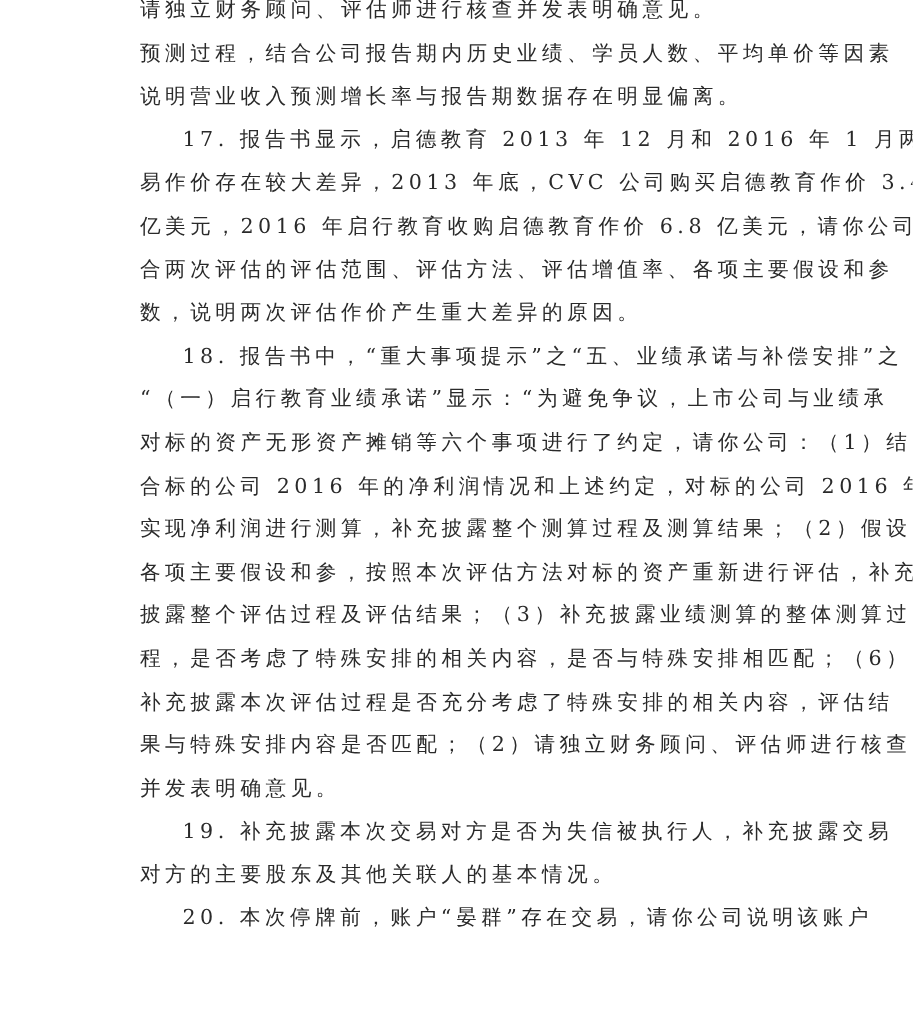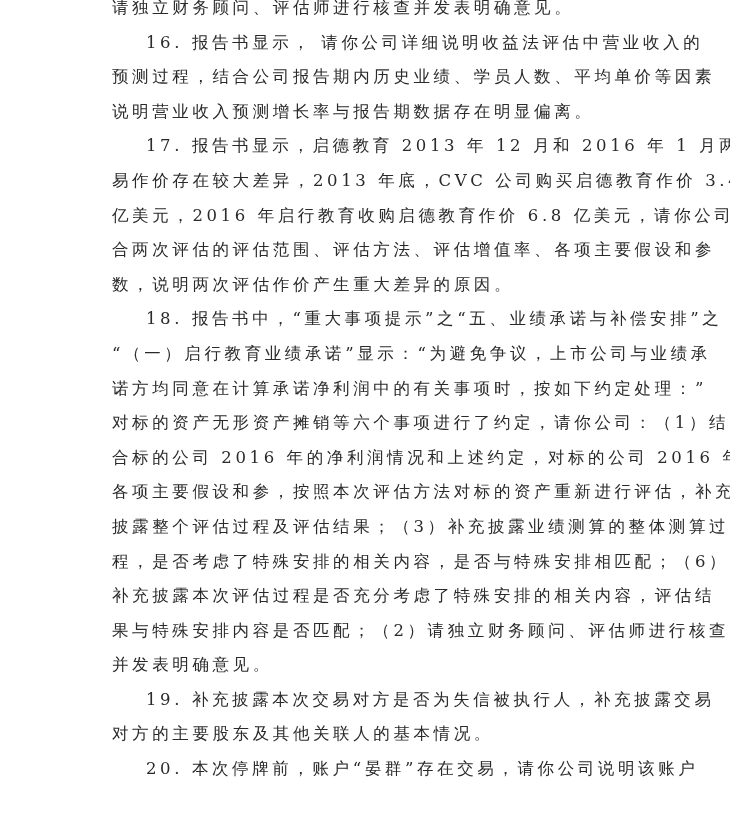--- a/index.html
+++ b/index.html
@@ -16,39 +16,38 @@
 </style>
 </head>
 <body>
 
 <div class="page">
   <p class="p">
     <span class="line">请独立财务顾问、评估师进行核查并发表明确意见。</span>
   </p>
 
   <p class="p">
-    <span class="line" style="padding-left:34px">16. 报告书显示， 请你公司详细说明收益法评估中营业收入的</span>
     <span class="line">预测过程，结合公司报告期内历史业绩、学员人数、平均单价等因素</span>
     <span class="line">说明营业收入预测增长率与报告期数据存在明显偏离。</span>
   </p>
 
   <p class="p">
     <span class="line" style="padding-left:34px">17. 报告书显示，启德教育 2013 年 12 月和 2016 年 1 月两次交</span>
     <span class="line">易作价存在较大差异，2013 年底，CVC 公司购买启德教育作价 3.4</span>
     <span class="line">亿美元，2016 年启行教育收购启德教育作价 6.8 亿美元，请你公司结</span>
     <span class="line">合两次评估的评估范围、评估方法、评估增值率、各项主要假设和参</span>
     <span class="line">数，说明两次评估作价产生重大差异的原因。</span>
   </p>
 
   <p class="p">
     <span class="line" style="padding-left:34px">18. 报告书中，“重大事项提示”之“五、业绩承诺与补偿安排”之</span>
     <span class="line">“（一）启行教育业绩承诺”显示：“为避免争议，上市公司与业绩承</span>
-    <span class="line">诺方均同意在计算承诺净利润中的有关事项时，按如下约定处理：”</span>
     <span class="line">对标的资产无形资产摊销等六个事项进行了约定，请你公司：（1）结</span>
     <span class="line">合标的公司 2016 年的净利润情况和上述约定，对标的公司 2016 年的</span>
+    <span class="line">实现净利润进行测算，补充披露整个测算过程及测算结果；（2）假设</span>
     <span class="line">各项主要假设和参，按照本次评估方法对标的资产重新进行评估，补充</span>
     <span class="line">披露整个评估过程及评估结果；（3）补充披露业绩测算的整体测算过</span>
     <span class="line">程，是否考虑了特殊安排的相关内容，是否与特殊安排相匹配；（6）</span>
     <span class="line">补充披露本次评估过程是否充分考虑了特殊安排的相关内容，评估结</span>
     <span class="line">果与特殊安排内容是否匹配；（2）请独立财务顾问、评估师进行核查</span>
     <span class="line">并发表明确意见。</span>
   </p>
 
   <p class="p">
     <span class="line" style="padding-left:34px">19. 补充披露本次交易对方是否为失信被执行人，补充披露交易</span>

